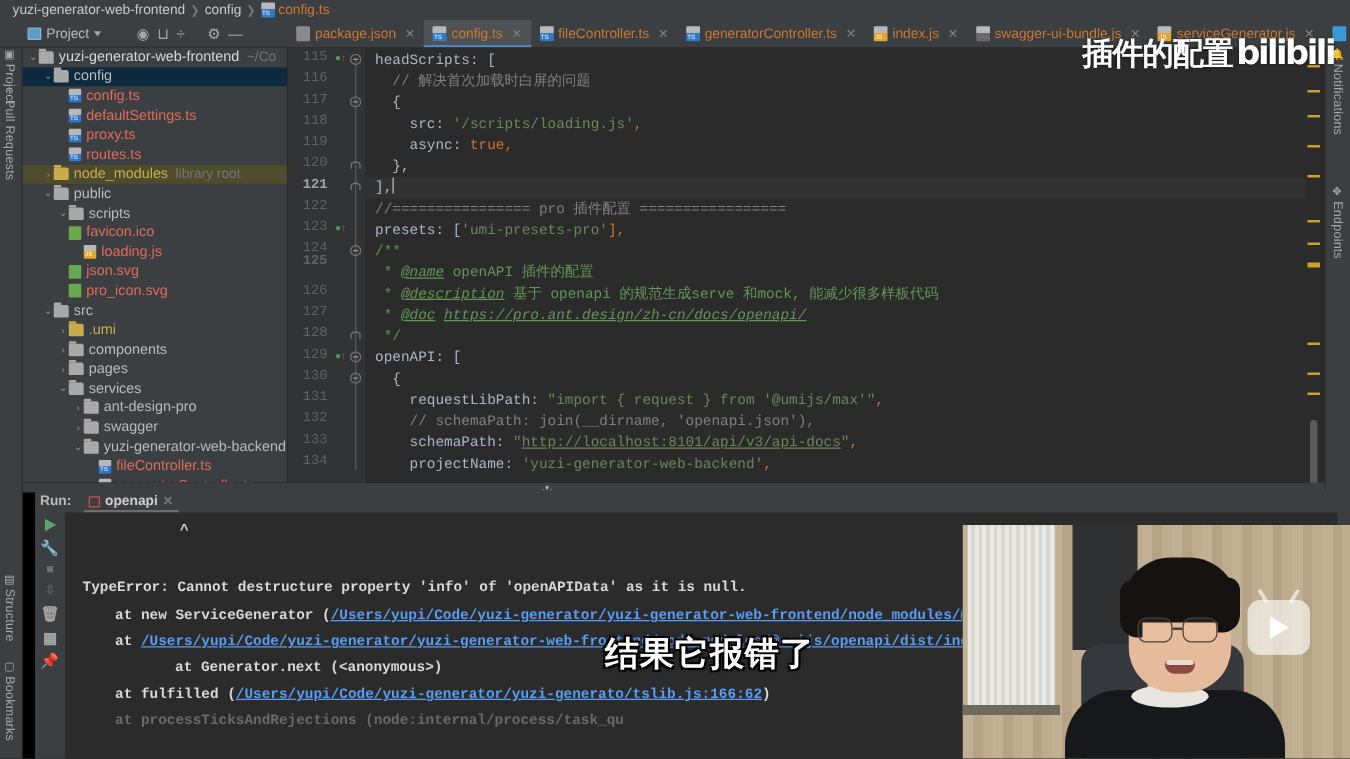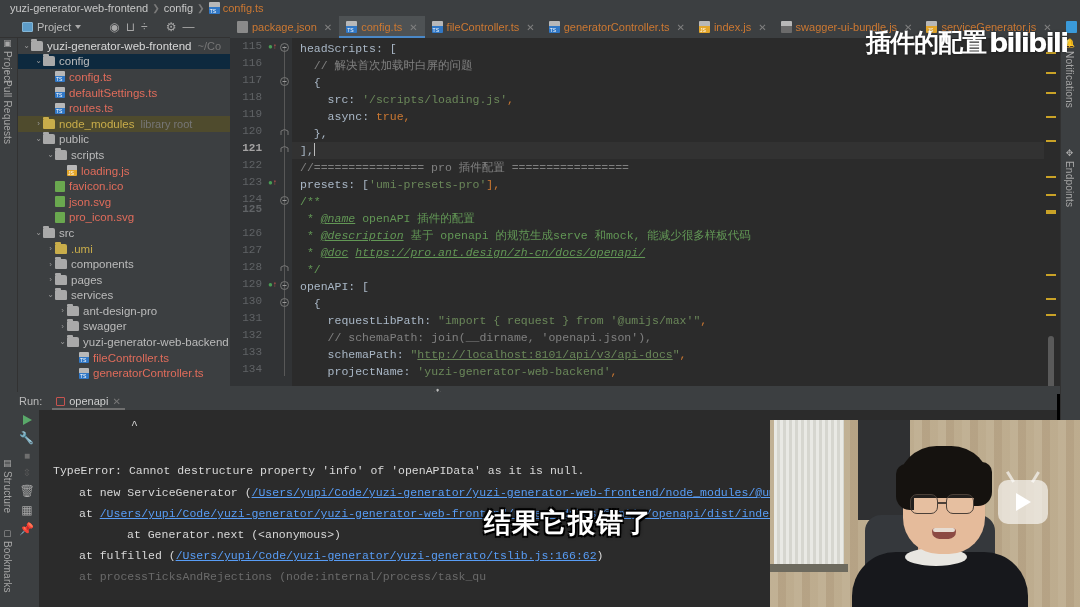--- a/index.html
+++ b/index.html
@@ -166,21 +166,21 @@
 
   
   .splitter {
     position: absolute; left: 18px; top: 386px; width: 1042px; height: 8px;
     background: #3c3f41;
   }
   .split-handle { position:absolute; left:415px; top:1px; color:#bdbdbd; font-size:11px; }
 
   
   .runpanel {
-    position: absolute; left: 15px; top: 392px; width: 1042px; height: 215px; background: #3c3f41;
+    position: absolute; left: 28px; top: 392px; width: 1042px; height: 215px; background: #3c3f41; font-weight: bold;
   }
   .run-header {
     position: absolute; left: 0; top: 0; width: 1042px; height: 18px;
     display: flex; align-items: center; padding-left: 4px; gap: 8px;
   }
   .run-lbl { font-size: 11px; color: #bbbbbb; }
   .run-tab {
     display: flex; align-items: center; gap: 4px; font-size: 11px; color: #cfcfcf;
     padding: 0 6px; height: 18px; position: relative;
   }
@@ -406,47 +406,52 @@
         <span class="tlbl red">config.ts</span>
       </div>
       <div class="trow" style="padding-left: 28px;">
         <span class="tarrow"></span>
         <span class="ficon ts sm"></span>
         <span class="tlbl red">defaultSettings.ts</span>
       </div>
       <div class="trow" style="padding-left: 28px;">
         <span class="tarrow"></span>
         <span class="ficon ts sm"></span>
+        <span class="tlbl red">proxy.ts</span>
+      </div>
+      <div class="trow" style="padding-left: 28px;">
+        <span class="tarrow"></span>
+        <span class="ficon ts sm"></span>
         <span class="tlbl red">routes.ts</span>
       </div>
       <div class="trow mod" style="padding-left: 16px;">
         <span class="tarrow">›</span>
         <span class="folder yel"></span>
         <span class="tlbl yel">node_modules</span>
         <span class="thint">library root</span>
       </div>
       <div class="trow" style="padding-left: 16px;">
         <span class="tarrow" style="line-height: 4px;">⌄</span>
         <span class="folder"></span>
         <span class="tlbl gry">public</span>
       </div>
       <div class="trow" style="padding-left: 28px;">
         <span class="tarrow" style="line-height: 4px;">⌄</span>
         <span class="folder"></span>
         <span class="tlbl gry">scripts</span>
       </div>
+      <div class="trow" style="padding-left: 28px;">
+        <span class="tarrow"></span>
+        <span class="ficon img sm"></span>
+        <span class="tlbl red">favicon.ico</span>
+      </div>
       <div class="trow" style="padding-left: 40px;">
         <span class="tarrow"></span>
         <span class="ficon js sm"></span>
         <span class="tlbl red">loading.js</span>
-      </div>
-      <div class="trow" style="padding-left: 28px;">
-        <span class="tarrow"></span>
-        <span class="ficon img sm"></span>
-        <span class="tlbl red">favicon.ico</span>
       </div>
       <div class="trow" style="padding-left: 28px;">
         <span class="tarrow"></span>
         <span class="ficon img sm"></span>
         <span class="tlbl red">json.svg</span>
       </div>
       <div class="trow" style="padding-left: 28px;">
         <span class="tarrow"></span>
         <span class="ficon img sm"></span>
         <span class="tlbl red">pro_icon.svg</span>

